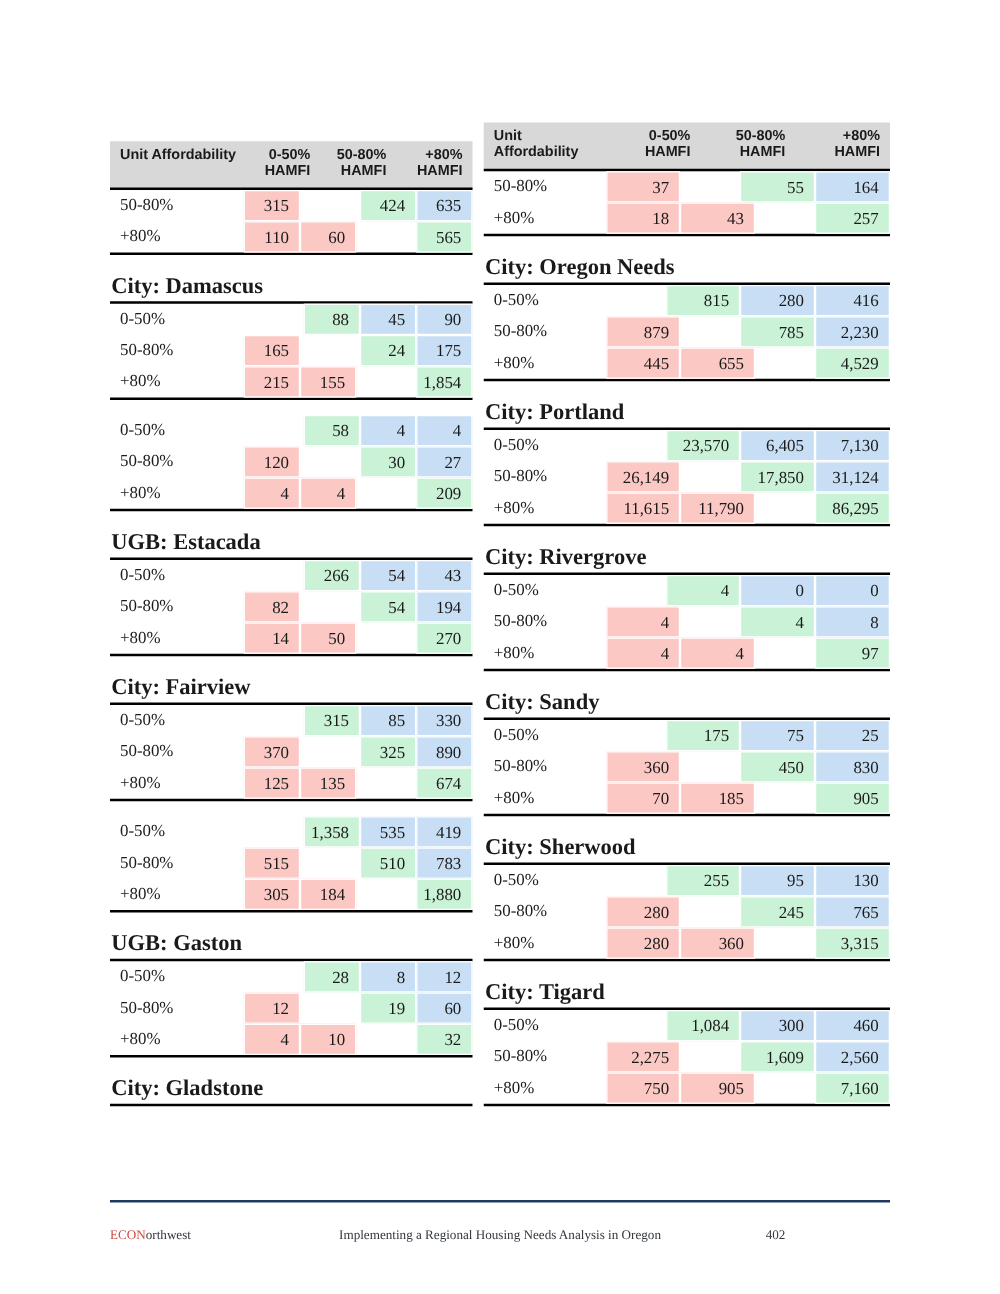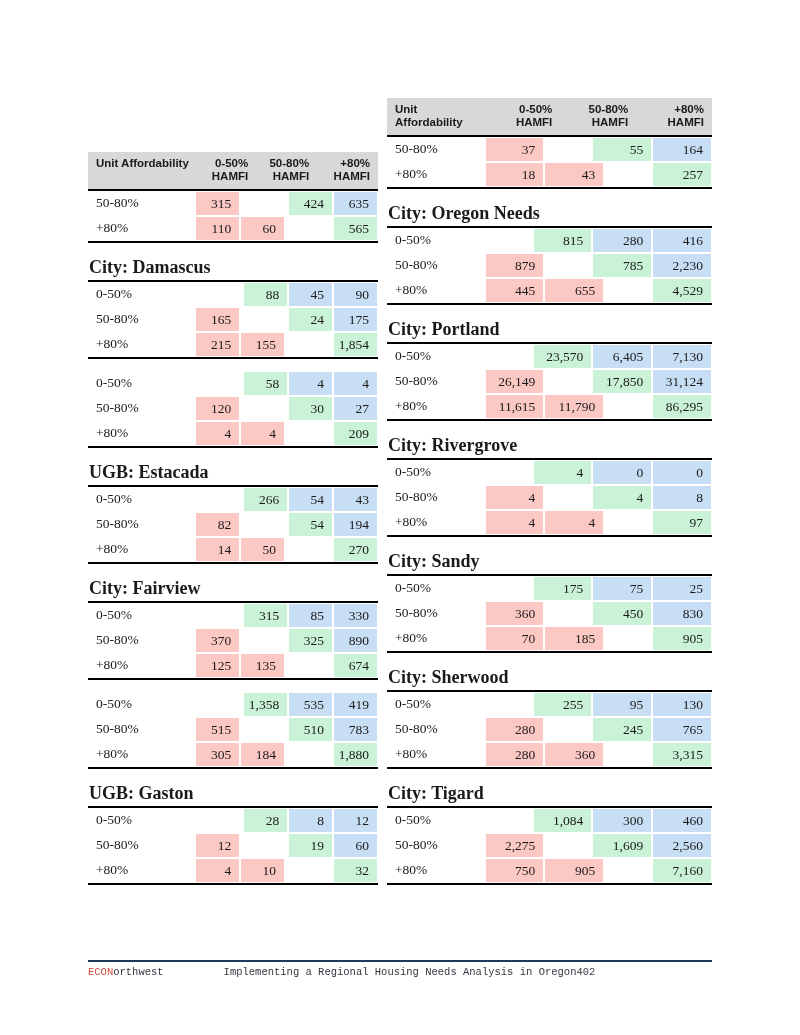--- a/index.html
+++ b/index.html
@@ -41,27 +41,27 @@
     border:1px solid #fff;
   }
   .val.pink  { background:var(--pink,#fbc8c4); }
   .val.green { background:var(--green,#c9f2d6);margin-left:48px; }
   .val.blue  { background:var(--blue,#c7def4); }
 
   
   .footer {
     position:absolute; left:88px; width:624px; top:960px;
     border-top:2px solid var(--footer_rule,#1f3a5f);
-    padding-top:4px; display:flex; align-items:baseline;
-    font-family:Liberation Mono, monospace; font-size:10.5px; color:#33383f;
+    padding-top:21px; display:flex; align-items:baseline;
+    font-family:Liberation Serif, serif; font-size:10.5px; color:#33383f;
   }
   .footer-brand { flex:1 1 0; }
   .footer-brand .econ { color:var(--brand_red,#ce4a42); }
   .footer-center { flex:none; }
-  .footer-page { flex:1 1 0; text-align:left; }
+  .footer-page { flex:1 1 0; text-align:center; }
 </style>
 </head>
 <body>
 
 <div class="content">
   <div class="col col-left" id="col-left">
     <div class="tbl-header">
       <div class="hcell-label">Unit Affordability</div>
       <div class="hcell-val">0-50% HAMFI</div>
       <div class="hcell-val">50-80% HAMFI</div>
@@ -234,20 +234,24 @@
 
   <div class="row">
     <div class="label">+80%</div>
     <div class="val pink">4</div>
     <div class="val pink">10</div>
     <div class="val green">32</div>
   </div>
 </div>
   </div>
 
+  <div class="section">
+    <div class="section-title">City: Gladstone</div>
+
+  </div>
 </div>
   <div class="divider"></div>
   <div class="col col-right" id="col-right">
     <div class="tbl-header">
       <div class="hcell-label">Unit Affordability</div>
       <div class="hcell-val">0-50% HAMFI</div>
       <div class="hcell-val">50-80% HAMFI</div>
       <div class="hcell-val">+80% HAMFI</div>
     </div>
 

